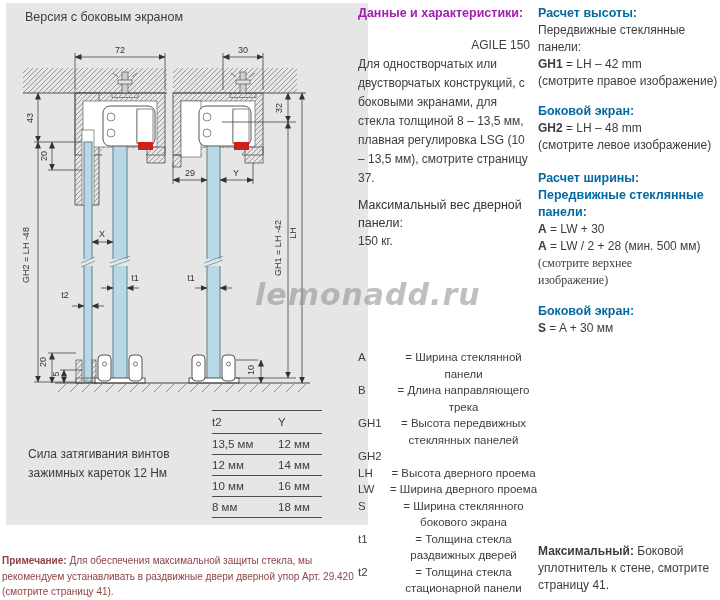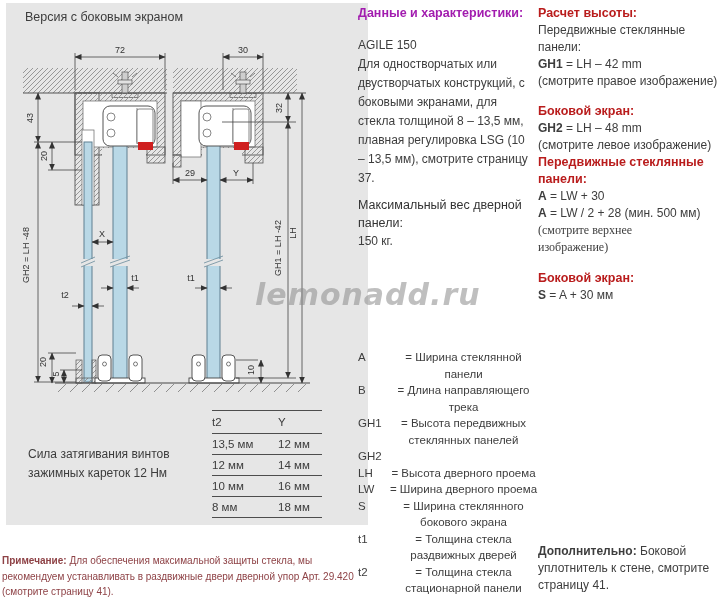--- a/index.html
+++ b/index.html
@@ -20,30 +20,30 @@
     border-bottom:1px solid #4d4d4d;}
   .tr{display:flex;border-top:1px solid #4d4d4d;height:20px;align-items:center;}
   .tr.th{height:22px;}
   .tr span:first-child{width:66px;}
   
   #note{left:2px;top:553px;width:354px;font-size:10px;line-height:15.5px;color:#8e4246;}
   #note b{font-weight:bold;}
   
   #specs{left:358px;top:5px;width:172px;font-size:12px;line-height:19px;}
   .h1{font-weight:bold;font-size:12.5px;line-height:17px;color:#a21caf;}
-  #specs .product{margin-top:14px;}
+  #specs .product{margin-top:14px;text-align:right;}
   #specs .wtitle{margin-top:8px;font-weight:normal;font-size:12.5px;line-height:18px;color:#333;}
   
   #legend{left:358px;top:349px;width:180px;font-size:11.5px;line-height:16.5px;}
   .lrow{display:flex;}
   .lterm{width:31px;flex:none;}
   .ldef{flex:1;text-align:center;}
   
   #calc{left:538px;top:5px;width:180px;font-size:12px;line-height:17px;}
-  .ch{font-weight:bold;font-size:12.5px;color:#b91c1c;}
+  .ch{font-weight:bold;font-size:12.5px;color:#0369a1;}
   .mt13{margin-top:13px;} .mt16{margin-top:16px;} .mt14{margin-top:14px;}
   .fv{font-weight:bold;}
   .wnar{width:125px;font-family:Liberation Serif, serif;}
   #additional{left:538px;top:543px;width:180px;font-size:12px;line-height:17px;}
   #additional b{font-weight:bold;}
   
   #wm{left:255px;top:277px;font-family:"DejaVu Sans",sans-serif;
       font-style:italic;font-weight:bold;font-size:30px;letter-spacing:1px;
       color:#8c8c8c;opacity:.55;z-index:5;}
   svg text{font-family:"Liberation Sans","DejaVu Sans",sans-serif;}
@@ -304,32 +304,33 @@
     <span class="fv">GH1</span>
     <span>= LH – 42 mm</span></div>
   <div>(смотрите правое изображение)</div>
 
   <div class="ch mt13">Боковой экран:</div>
   <div>
     <span class="fv">GH2</span>
     <span>= LH – 48 mm</span></div>
   <div>(смотрите левое изображение)</div>
 
+  <div class="ch mt16">Расчет ширины:</div>
   <div class="ch">Передвижные  стеклянные панели:</div>
   <div>
     <span class="fv">A</span>
     <span>= LW + 30</span></div>
   <div>
     <span class="fv">A</span>
     <span>= LW / 2 + 28 (мин. 500 мм)</span></div>
   <div class="wnar">(смотрите верхнее изображение)</div>
 
   <div class="ch mt14">Боковой экран:</div>
   <div>
     <span class="fv">S</span>
     <span>= A + 30 мм</span></div>
 </div>
 
 <div id="additional" class="abs">
-  <b>Дополнительно:</b><span> Боковой уплотнитель к стене, смотрите страницу 41.</span>
+  <b>Максимальный:</b><span> Боковой уплотнитель к стене, смотрите страницу 41.</span>
 </div>
 
 <div id="wm" class="abs">lemonadd.ru</div>
 
 </body></html>

